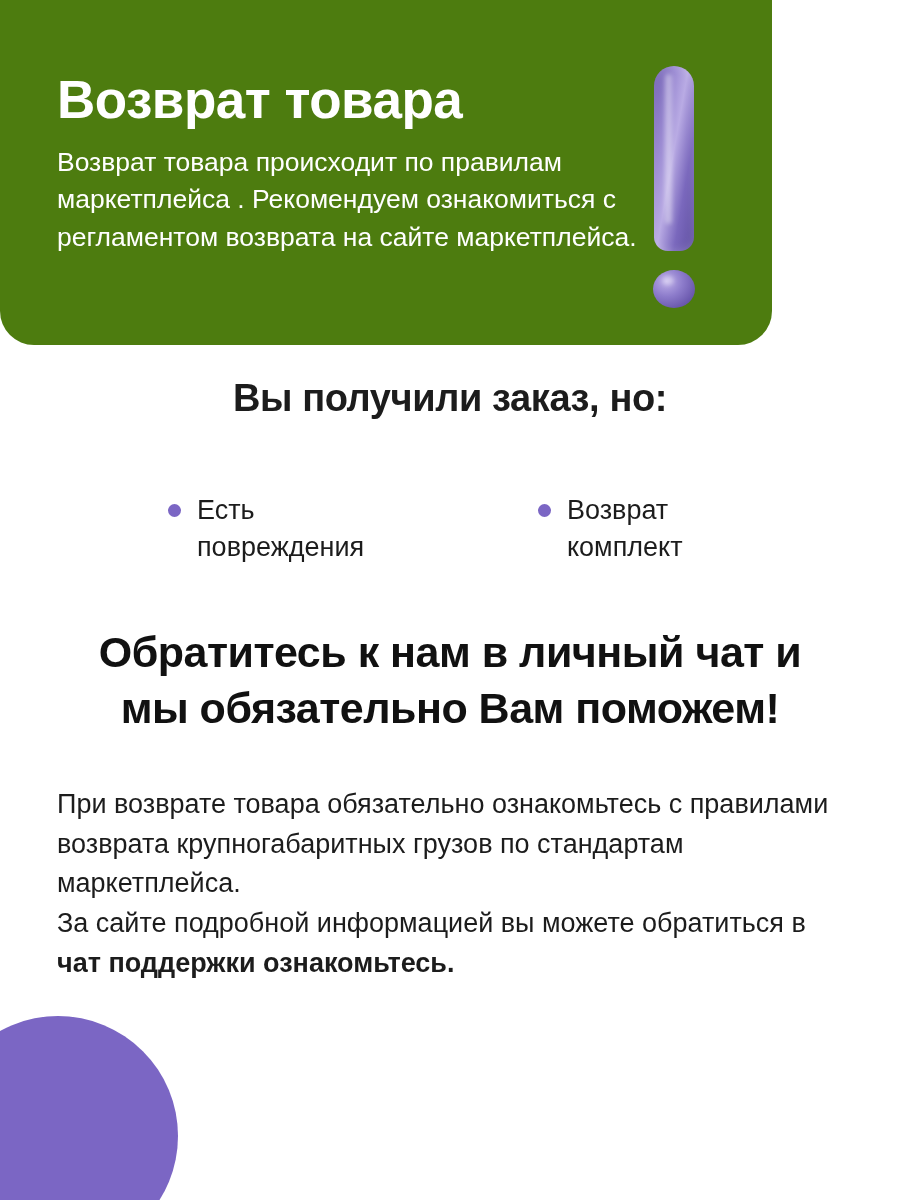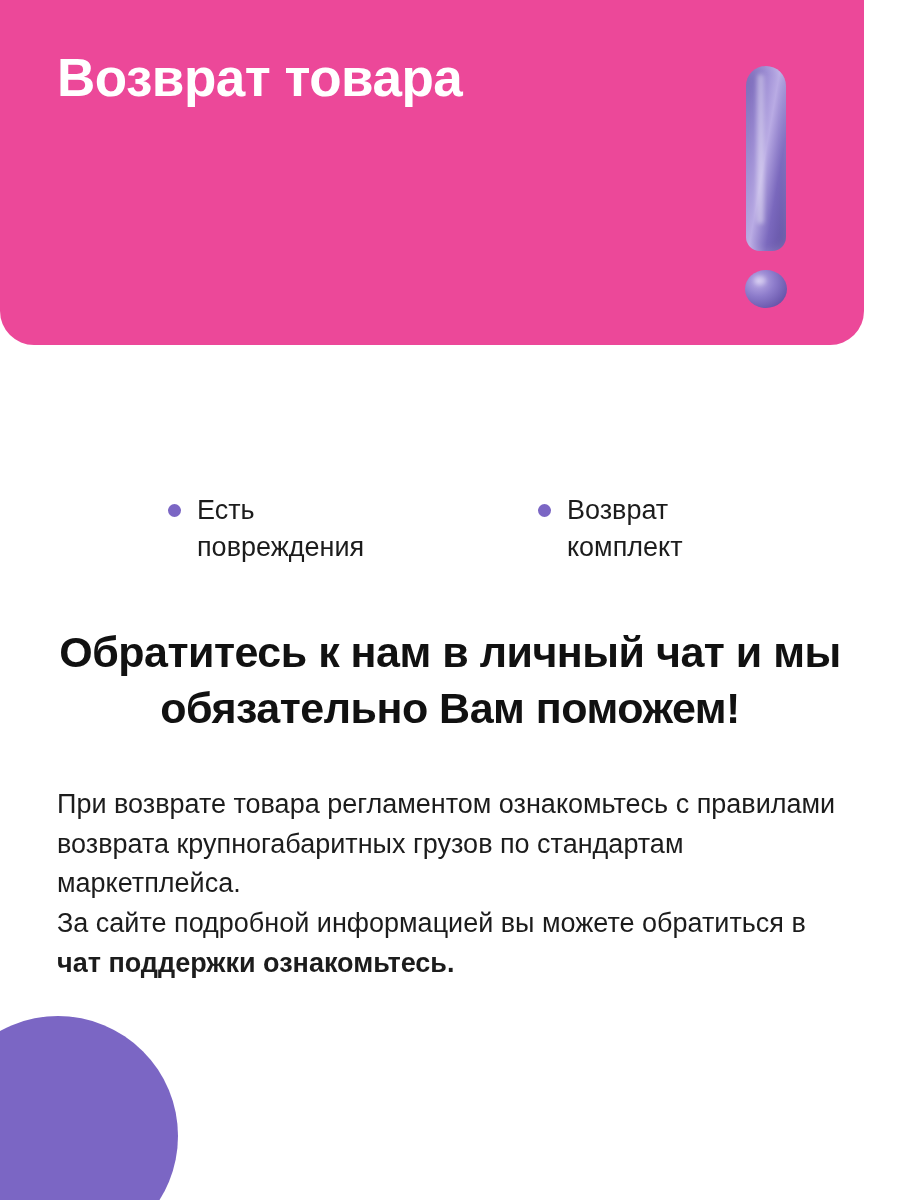--- a/index.html
+++ b/index.html
@@ -21,27 +21,27 @@
     height: 1200px;
     background: #ffffff;
     overflow: hidden;
   }
 
   
   .banner {
     position: absolute;
     top: 0;
     left: 0;
-    width: 864px;
+    width: 772px;
     height: 345px;
-    background: #ec4899;
+    background: #4d7c0f;
     border-bottom-left-radius: 34px;
     border-bottom-right-radius: 34px;
     box-sizing: border-box;
-    padding: 50px 60px 0 57px;
+    padding: 72px 60px 0 57px;
   }
 
   .banner-title {
     color: #ffffff;
     font-size: 53px;
     font-weight: bold;
     line-height: 1.05;
     letter-spacing: -0.5px;
     margin: 0 0 16px 0;
   }
@@ -152,21 +152,21 @@
     position: absolute;
     top: 625px;
     left: 0;
     width: 900px;
     text-align: center;
     font-size: 43px;
     font-weight: bold;
     color: #111111;
     line-height: 1.3;
     letter-spacing: -0.5px;
-    padding: 0 38px;
+    padding: 0 78px;
     box-sizing: border-box;
   }
 
   
   .body-text {
     position: absolute;
     top: 785px;
     left: 57px;
     width: 790px;
     font-size: 27px;
@@ -191,41 +191,43 @@
     background: #7b66c4;
   }
 </style>
 </head>
 <body>
 
 <div class="page">
 
   <div class="banner">
     <h1 class="banner-title">Возврат товара</h1>
+    <p class="banner-sub">Возврат товара происходит по правилам маркетплейса . Рекомендуем ознакомиться с регламентом возврата на сайте маркетплейса.</p>
 
     <div class="excl">
       <div class="excl-bar"></div>
       <div class="excl-dot"></div>
     </div>
   </div>
 
+  <div class="section-heading">Вы получили заказ, но:</div>
 
   <div class="bullets">
     <div class="bullet">
       <span class="bullet-dot"></span>
       <span class="bullet-text">Есть повреждения</span>
     </div>
     <div class="bullet">
       <span class="bullet-dot"></span>
       <span class="bullet-text">Возврат комплект</span>
     </div>
   </div>
 
   <div class="cta">Обратитесь к нам в личный чат и мы обязательно Вам поможем!</div>
 
   <div class="body-text">
-    <p>При возврате товара регламентом ознакомьтесь с правилами возврата крупногабаритных грузов по стандартам маркетплейса.</p>
+    <p>При возврате товара обязательно ознакомьтесь с правилами возврата крупногабаритных грузов по стандартам маркетплейса.</p>
     <p><span>За сайте подробной информацией вы можете обратиться в </span><span class="strong">чат поддержки ознакомьтесь.</span></p>
   </div>
 
   <div class="corner-circle"></div>
 
 </div>
 
 </body></html>

